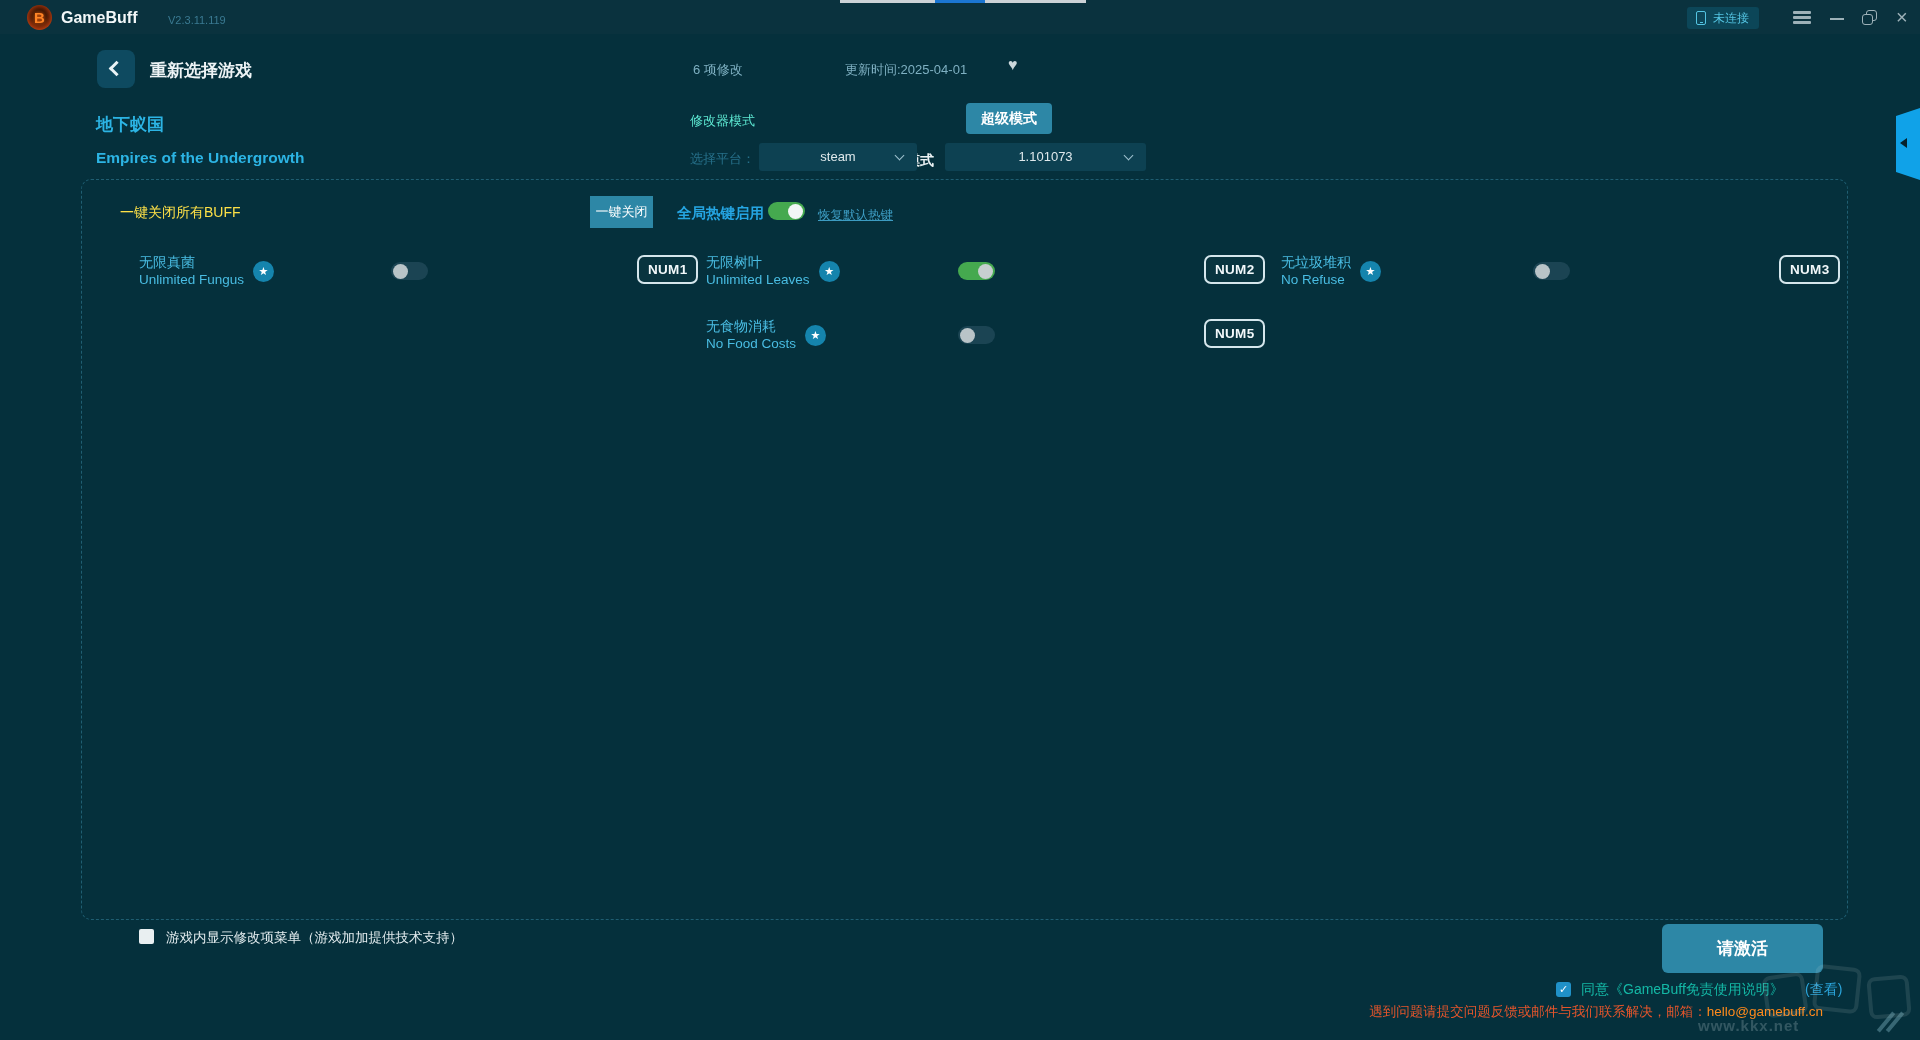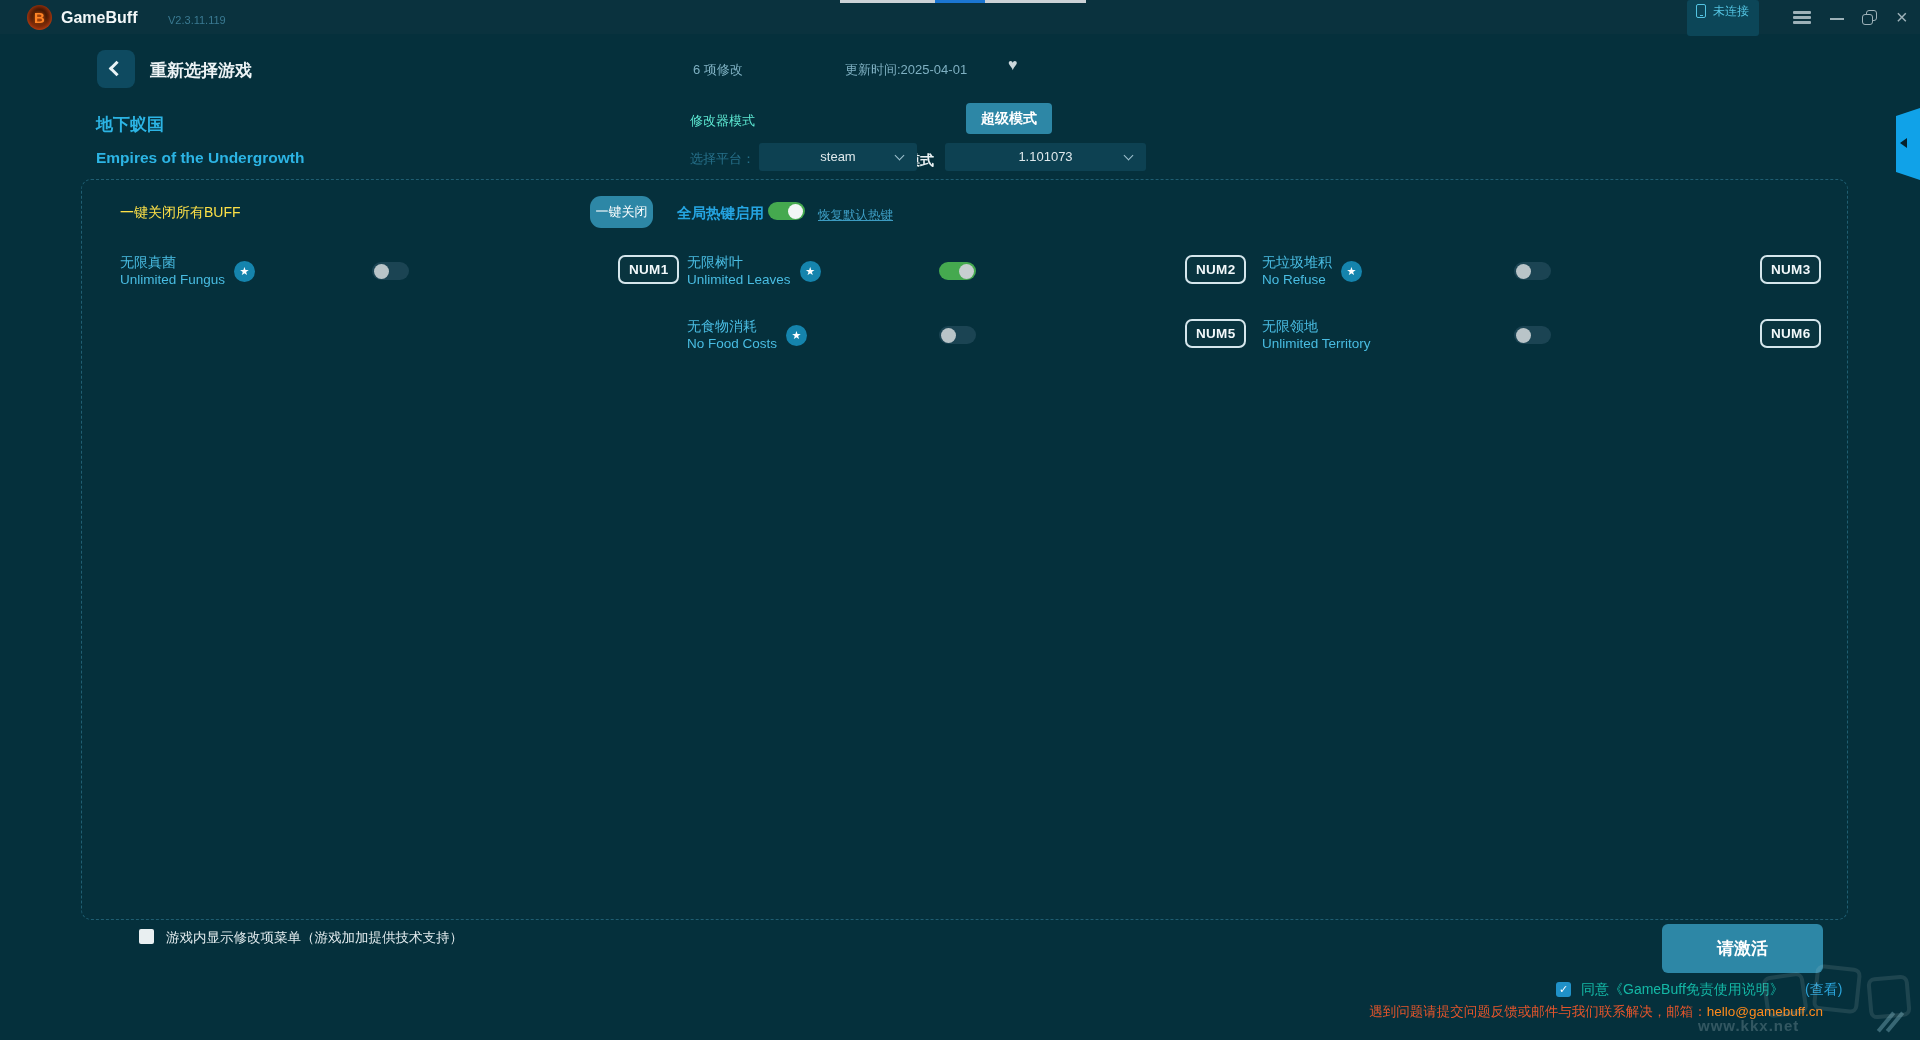--- a/index.html
+++ b/index.html
@@ -17,21 +17,21 @@
   #bg-strip-blue { left:95px; top:0; width:50px; height:3px; background:#1b76d2; position:absolute; }
   #logo {
     left:27px; top:5px; width:25px; height:25px; border-radius:50%;
     background:radial-gradient(circle at 50% 45%, #3a1404 35%, #b83c0e 75%, #ff7a22 100%);
     color:#ff8426; font-weight:bold; font-size:15px; line-height:25px; text-align:center;
     text-shadow:0 0 4px #ff6a10;
   }
   #app-name { left:61px; top:9px; font-size:16px; font-weight:bold; color:#f2f7f8; }
   #app-version { left:168px; top:14px; font-size:11px; color:#3a7a92; }
   #conn-badge {
-    left:1687px; top:0; height:36px; padding:0 10px 0 26px; border-radius:3px;
+    left:1687px; top:7px; height:22px; padding:0 10px 0 26px; border-radius:3px;
     background:#0c4658; color:#54c4e2; font-size:12px; line-height:22px;
   }
   #phone-icon { position:absolute; left:9px; top:4px; width:10px; height:14px;
     border:1.5px solid #54c4e2; border-radius:2px; }
   #phone-icon::after { content:""; position:absolute; left:2.5px; bottom:1px; width:3px; height:1.5px; background:#54c4e2; }
   .winbtn { color:#9db1b8; }
   #menu-icon { left:1793px; top:11px; width:18px; height:12px; }
   #menu-icon div { height:2.5px; background:#9db1b8; margin-bottom:2.5px; border-radius:1px; }
   #min-icon { left:1830px; top:18px; width:14px; height:2px; background:#9db1b8; }
   #max-icon { left:1862px; top:10px; width:15px; height:15px; }
@@ -63,34 +63,34 @@
   #platform-dd { left:759px; width:158px; }
   #version-dd { left:945px; width:201px; }
   .dd-caret { position:absolute; right:14px; top:9px; width:7px; height:7px;
     border-right:1.5px solid #9fc2cf; border-bottom:1.5px solid #9fc2cf; transform:rotate(45deg); }
 
   
   #panel { left:81px; top:179px; width:1767px; height:741px;
     border:1px dashed #1f5e72; border-radius:10px; }
   #closeall-label { left:120px; top:204px; font-size:14px; color:#fde047; }
   #closeall-btn { left:590px; top:196px; width:63px; height:32px; background:#2d87a6;
-    border-radius:11px; text-align:center; line-height:32px; font-size:13px; color:#fff; }
+    border-radius:0; text-align:center; line-height:32px; font-size:13px; color:#fff; }
   #hotkey-label { left:677px; top:204px; font-size:14.5px; font-weight:bold; color:#25a5e2; }
   #restore-link { left:818px; top:207px; font-size:12.5px; color:#3d9cc2; text-decoration:underline; }
 
   .toggle { width:37px; height:18px; border-radius:9px; background:#1b4453; }
   .toggle .knob { position:absolute; top:1.5px; left:2px; width:15px; height:15px;
     border-radius:50%; background:#b9c4c8; }
   .toggle.on { background:#45a94f; }
   .toggle.on .knob { left:auto; right:2px; background:#c7cfd0; }
   #global-toggle { left:768px; top:202px; }
   #global-toggle.on .knob { background:#f2f6f6; }
 
   
-  .cheat { position:absolute; width:560px; height:44px; }
+  .cheat { position:absolute; width:560px; height:44px;margin-left:19px; }
   .cname { display:inline-block; vertical-align:middle; }
   .cname .zh { font-size:14px; color:#49bce2; line-height:18px; }
   .cname .en { font-size:13.5px; color:#49bce2; line-height:18px; }
   .cheat-flex { display:flex; align-items:center; height:44px; }
   .star-badge { width:21px; height:21px; margin-left:9px; border-radius:50%;
     background:#1584ad; color:#fff; font-size:11px; line-height:21px; text-align:center;
     flex:0 0 auto; }
   .cheat .toggle { position:absolute; left:252px; top:13px; }
   .gear-wrap { position:absolute; left:346px; top:9px; width:24px; height:24px; }
   .numkey { position:absolute; left:498px; top:6px; height:29px; padding:0 9px;
@@ -244,33 +244,20 @@
         <div class="en">No Food Costs</div>
       </div>
       <div class="star-badge">★</div>
     </div>
     <div class="toggle off">
         <div class="knob"></div>
       </div>
     <div class="numkey">NUM5</div>
   </div>
 
-  <div class="cheat" style="left:1262px;top:313px">
-    <div class="cheat-flex">
-      <div class="cname">
-        <div class="zh">无限领地</div>
-        <div class="en">Unlimited Territory</div>
-      </div>
-
-    </div>
-    <div class="toggle off">
-        <div class="knob"></div>
-      </div>
-    <div class="numkey">NUM6</div>
-  </div>
 
   <div id="ingame-checkbox" class="abs off"></div>
   <div id="ingame-label" class="abs">游戏内显示修改项菜单（游戏加加提供技术支持）</div>
   <div id="activate-btn" class="abs">请激活</div>
   <div id="agree-checkbox" class="abs on">✓</div>
   <div id="agree-label" class="abs">同意《GameBuff免责使用说明》</div>
   <div id="view-link" class="abs">(查看)</div>
   <div id="support-line" class="abs">
     <span id="support-text">遇到问题请提交问题反馈或邮件与我们联系解决，邮箱：</span><span id="support-email">hello@gamebuff.cn</span>
   </div>

